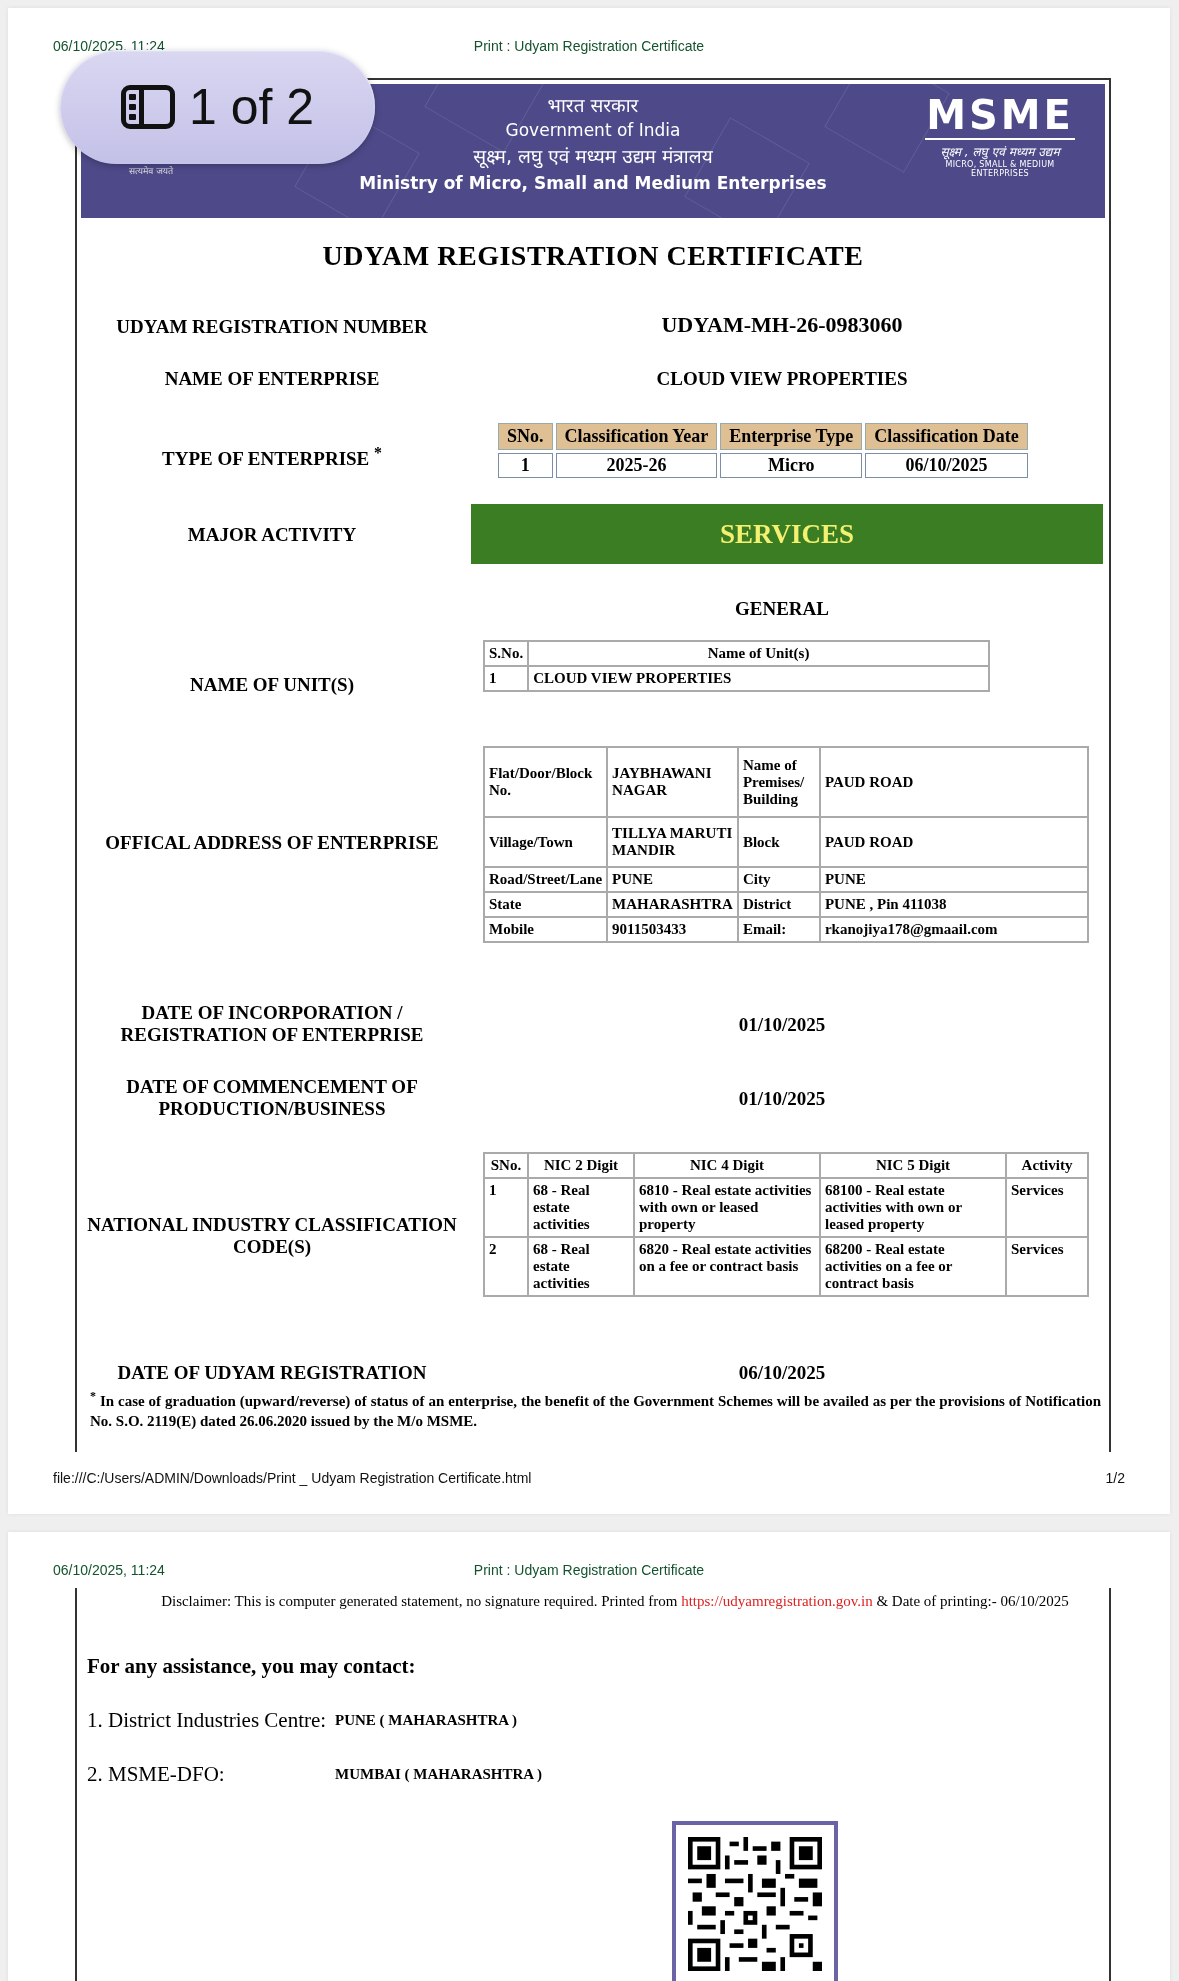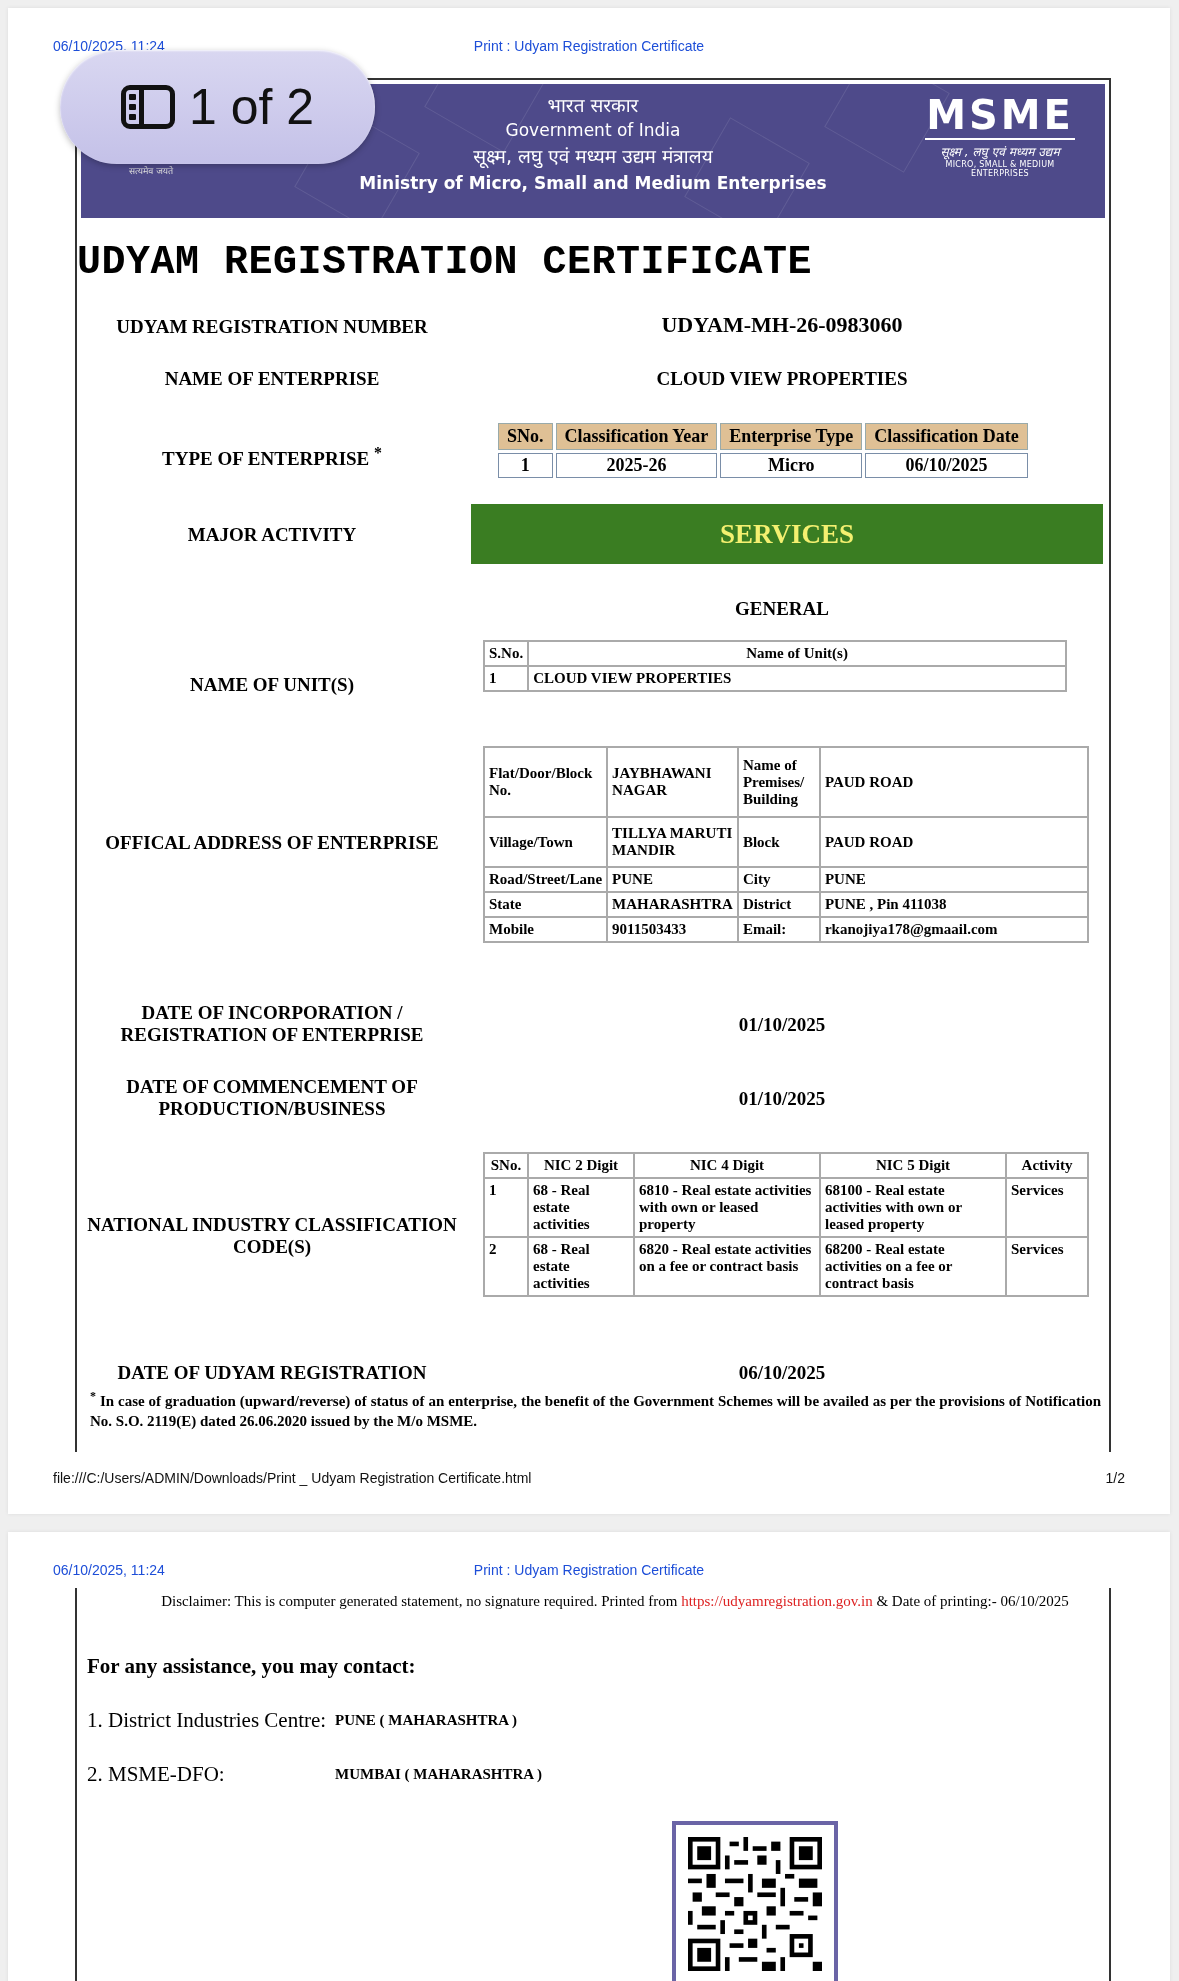--- a/index.html
+++ b/index.html
@@ -10,21 +10,21 @@
     position:relative;
   }
   .sheet {
     position:absolute; left:8px; width:1162px; background:#fff;
     box-shadow:0 0 4px rgba(0,0,0,0.08);
   }
   #page1 { top:8px; height:1506px; }
   #page2 { top:1532px; height:460px; }
   .print-header {
     position:absolute; top:30px; left:45px; right:45px; height:18px;
-    font-family:"Liberation Sans", sans-serif; font-size:14px; color:#1d4ed8;
+    font-family:"Liberation Sans", sans-serif; font-size:14px; color:#14532d;
   }
   .print-header .ph-date { position:absolute; left:0; top:0; }
   .print-header .ph-title { position:absolute; left:0; right:0; text-align:center; top:0; }
   .print-footer {
     position:absolute; top:1462px; left:45px; right:45px;
     font-family:"Liberation Sans", sans-serif; font-size:14px; color:#111;
   }
   .print-footer .pf-path { position:absolute; left:0; top:0; }
   .print-footer .pf-page { position:absolute; right:0; top:0; }
 
@@ -60,22 +60,22 @@
     box-shadow:0 2px 6px rgba(0,0,0,0.25), inset 0 1px 2px rgba(255,255,255,0.8);
     display:flex; align-items:center; justify-content:center; gap:14px;
     z-index:10;
     font-family:"Liberation Sans", sans-serif; font-size:50px; color:#111;
   }
   .pi-icon { width:54px; height:44px; border:5px solid #111; border-radius:9px; box-sizing:border-box; position:relative; }
   .pi-icon::before { content:""; position:absolute; left:13px; top:0; bottom:0; width:5px; background:#111; }
   .pi-icon i { position:absolute; left:3px; width:7px; height:6px; background:#111; border-radius:1px; }
 
   .cert-title {
-    position:absolute; top:160px; left:0; right:0; 
-    font-size:40px; font-weight:bold; letter-spacing:0.5px;font-family:Liberation Mono, monospace;
+    position:absolute; top:160px; left:0; right:0; text-align:center;
+    font-size:28px; font-weight:bold; letter-spacing:0.5px;
   }
   .lbl {
     position:absolute; left:10px; width:370px; text-align:center;
     font-size:19px; font-weight:bold; line-height:22px;
   }
   .val {
     position:absolute; left:390px; width:630px; text-align:center;
     font-size:19px; font-weight:bold;
   }
   table { border-collapse:separate; font-family:"Liberation Serif", serif; }
@@ -83,21 +83,21 @@
   .type-table th { background:#dfc095; border:1px solid #9aa; font-size:18px; padding:2px 8px; font-weight:bold; }
   .type-table td { border:1px solid #7a8ea8; font-size:18px; padding:1px 8px; text-align:center; font-weight:bold; }
   .services {
     position:absolute; left:394px; width:632px; top:424px; height:60px;
     background:#3a7d22; color:#f4f070; font-size:27px; font-weight:bold;
     text-align:center; line-height:60px;
   }
   .grid { position:absolute; border-collapse:collapse; }
   .grid th, .grid td { border:2px solid #aaa; font-size:15px; font-weight:bold; padding:3px 4px; vertical-align:middle; text-align:left; line-height:17px; }
   .grid th { text-align:center; }
-  .units-table { left:406px; top:560px; width:584px;padding-left:40px; }
+  .units-table { left:406px; top:560px; width:507px;padding-left:40px; }
   .addr-table { left:406px; top:666px; width:606px; }
   .nic-table { left:406px; top:1072px; width:606px; }
   .nic-table td { vertical-align:top; }
   .footnote { position:absolute; left:13px; right:8px; top:1306px; font-size:15px; font-weight:bold; line-height:20px; text-align:justify; }
   .footnote sup { font-size:12px; }
 
   .disclaimer { position:absolute; left:0; right:0; top:4px; text-align:center; font-size:15px; line-height:19px; padding:0 20px;margin-left:44px; }
   .disclaimer .link { color:#d22; }
   .assist { position:absolute; left:10px; top:66px; font-size:21px; font-weight:bold; }
   .contact-lbl { position:absolute; left:10px; font-size:21px; font-weight:normal; }

